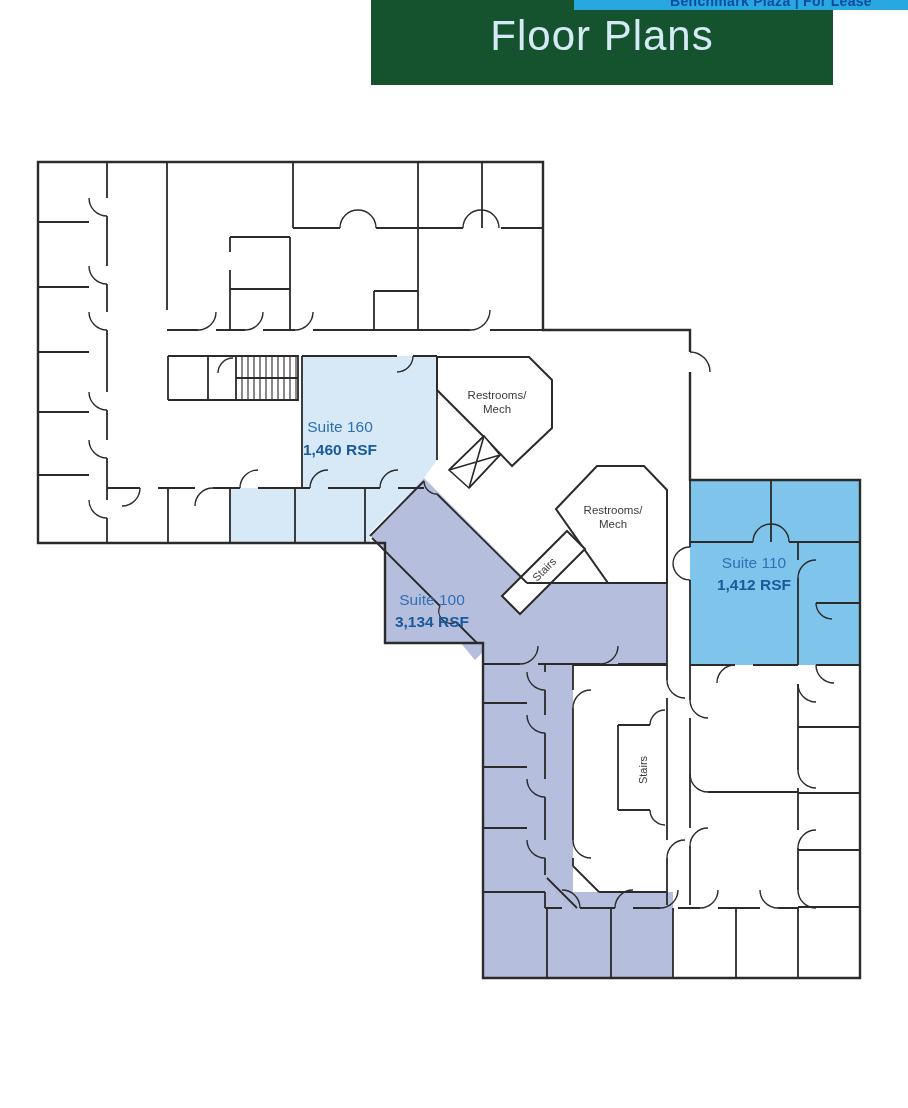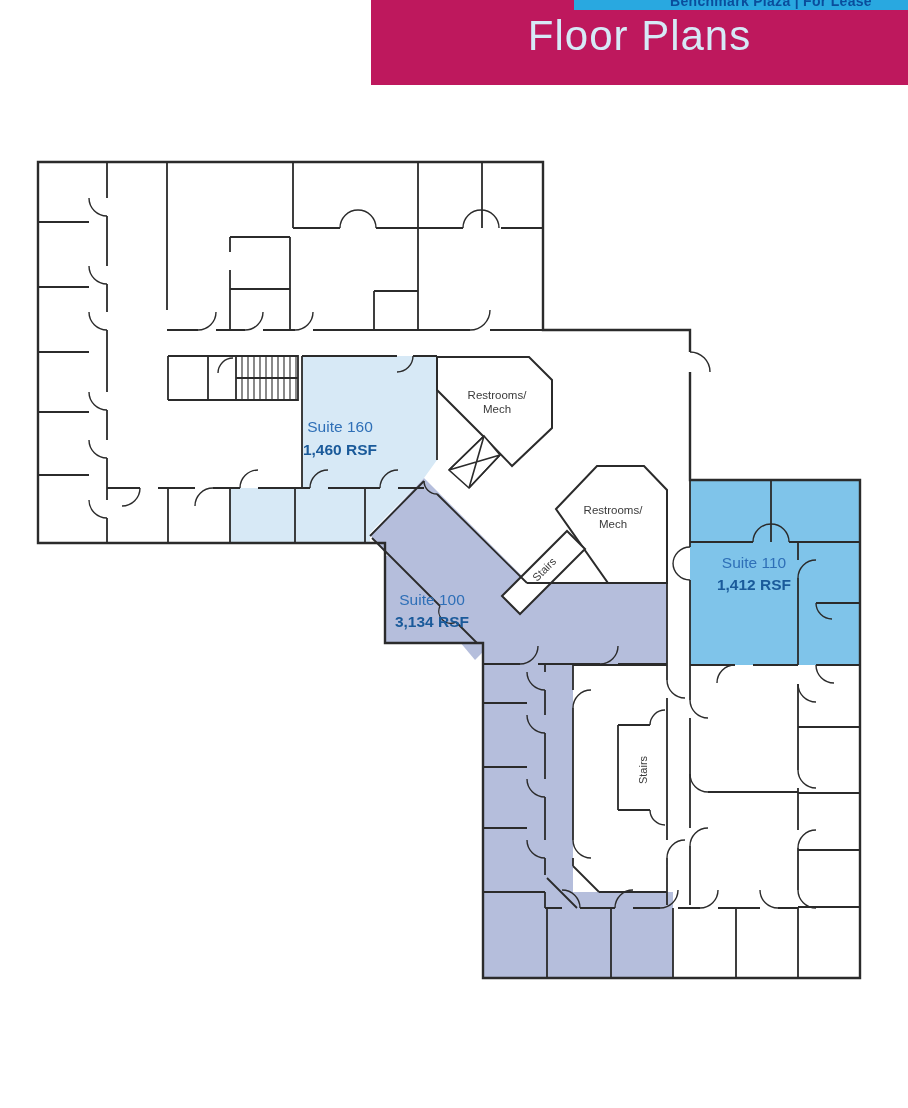--- a/index.html
+++ b/index.html
@@ -1,18 +1,18 @@
 <!DOCTYPE html>
 <html><head>
 <meta charset="utf-8">
 <style>
   html,body{margin:0;padding:0;background:#ffffff;}
   .page{position:relative;width:908px;height:1108px;background:#ffffff;overflow:hidden;
         font-family:"Liberation Sans","DejaVu Sans",sans-serif;}
-  .header{position:absolute;left:371px;top:0;width:537px;height:85px;background:#be185d;}
+  .header{position:absolute;left:371px;top:0;width:462px;height:85px;background:#14532d;}
   .banner{position:absolute;left:574px;top:0;width:394px;height:10px;background:#29a8e0;overflow:hidden;}
   .banner span{position:absolute;top:-7px;left:0;width:100%;text-align:center;
                font-size:14px;font-weight:bold;color:#0a4d9c;letter-spacing:.3px;}
   .title{position:absolute;left:0;top:12px;width:100%;text-align:center;
          font-size:42px;font-weight:300;color:#d6e9f7;letter-spacing:1px;}
   svg{position:absolute;left:0;top:0;}
   svg text{font-family:"Liberation Sans","DejaVu Sans",sans-serif;}
   .room-lbl{font-size:11.5px;fill:#3a3a3a;}
   .stairs-lbl{font-size:11px;fill:#3a3a3a;}
   .suite-name{font-size:15.5px;fill:#2e6fb7;}

